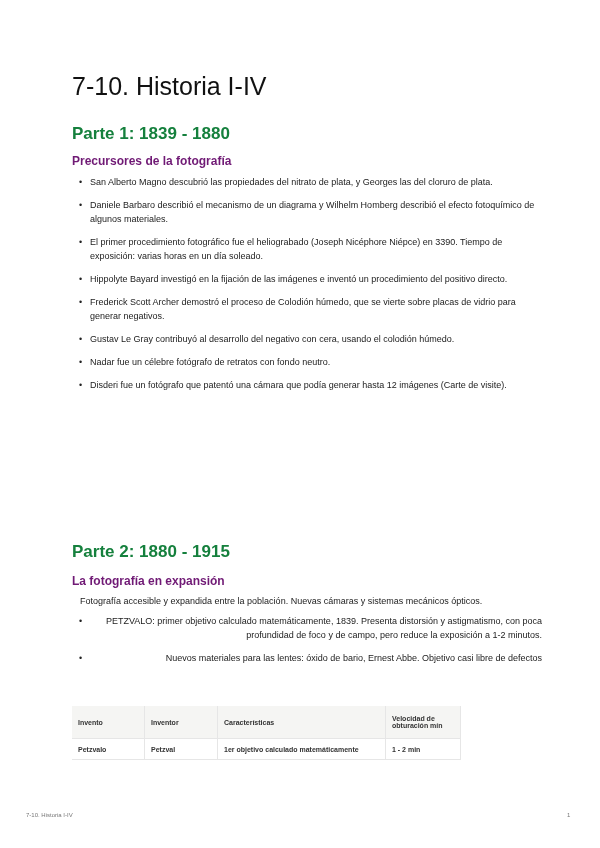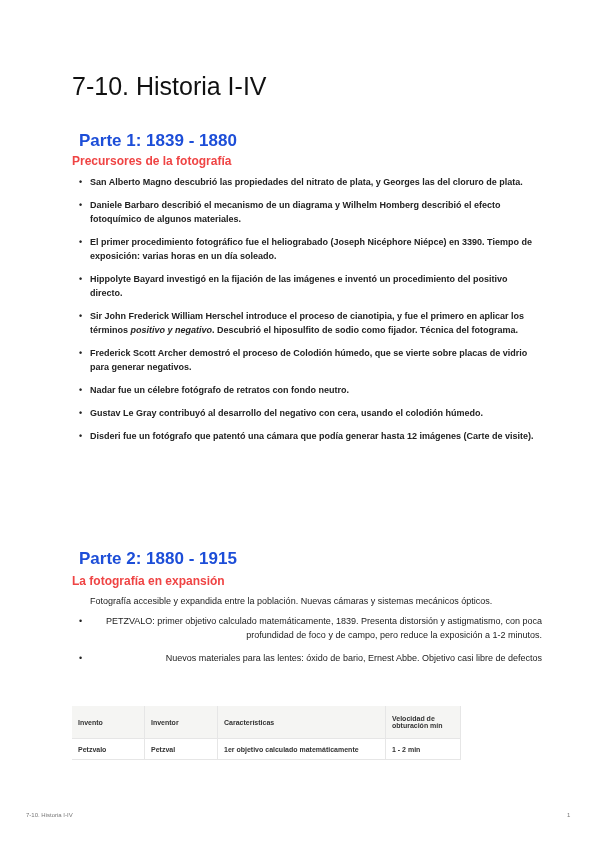--- a/index.html
+++ b/index.html
@@ -1,52 +1,51 @@
 <!DOCTYPE html>
 <html><head>
 <meta charset="utf-8">
 <style>
   html, body { margin: 0; padding: 0; background: #ffffff; }
   body { width: 600px; height: 848px; position: relative; overflow: hidden;
          font-family: "Liberation Sans", sans-serif; color: #111; }
   .page { position: absolute; left: 72px; top: 0; width: 470px; }
   h1 { position: absolute; left: 0; top: 72px; margin: 0; font-size: 25px; font-weight: normal; color: #111; letter-spacing: 0; }
-  .h2 { position: absolute; left: 0; margin: 7px; font-size: 17px; font-weight: bold; color: #1d4ed8; }
-  .h3 { position: absolute; left: 0; margin: 0; font-size: 12px; font-weight: bold; color: #ef4444; }
+  .h2 { position: absolute; left: 0; margin: 0; font-size: 17px; font-weight: bold; color: #15803d; }
+  .h3 { position: absolute; left: 0; margin: 0; font-size: 12px; font-weight: bold; color: #701a75; }
   ul { position: absolute; left: 0; margin: 0; padding: 0; list-style: none; width: 470px; }
   li { position: relative; padding-left: 18px; font-size: 9px; line-height: 14px; margin-bottom: 9px; color: #222; }
   li::before { content: "•"; position: absolute; left: 7px; top: 0; font-size: 9px; }
-  .para { position: absolute; left: 18px; margin: 0; font-size: 9px; line-height: 14px; color: #222; }
+  .para { position: absolute; left: 8px; margin: 0; font-size: 9px; line-height: 14px; color: #222; }
   em { font-style: italic; }
   table { position: absolute; left: 0; border-collapse: collapse; font-size: 7px; font-weight: bold; color: #333; }
   th, td { border-right: 1px solid #e6e6e6; border-bottom: 1px solid #e6e6e6; text-align: left; padding: 4px 6px; vertical-align: middle; }
   th { background: #f5f5f3; font-weight: bold; height: 24px; }
   td { height: 12px; }
   th:last-child, td:last-child { border-right: 1px solid #e6e6e6; }
   .footer-left { position: absolute; left: 26px; top: 812px; font-size: 6px; color: #777; }
   .footer-right { position: absolute; left: 567px; top: 812px; font-size: 6px; color: #777; }
 </style>
 </head>
 <body>
 
 <div class="page">
   <h1>7-10. Historia I-IV</h1>
 
   <h2 class="h2" style="top:124px;">Parte 1: 1839 - 1880</h2>
   <h3 class="h3" style="top:154px;">Precursores de la fotografía</h3>
 
-  <ul style="top:175px;font-weight:bold;">
+  <ul style="top:175px;">
     <li>San Alberto Magno descubrió las propiedades del nitrato de plata, y Georges las del cloruro de plata.</li>
     <li>Daniele Barbaro describió el mecanismo de un diagrama y Wilhelm Homberg describió el efecto fotoquímico de algunos materiales.</li>
     <li>El primer procedimiento fotográfico fue el heliograbado (Joseph Nicéphore Niépce) en 3390. Tiempo de exposición: varias horas en un día soleado.</li>
     <li>Hippolyte Bayard investigó en la fijación de las imágenes e inventó un procedimiento del positivo directo.</li>
-    <li><span>Sir John Frederick William Herschel introduce el proceso de cianotipia, y fue el primero en aplicar los términos </span><em>positivo y negativo</em><span>. Descubrió el hiposulfito de sodio como fijador. Técnica del fotograma.</span></li>
     <li>Frederick Scott Archer demostró el proceso de Colodión húmedo, que se vierte sobre placas de vidrio para generar negativos.</li>
+    <li>Gustav Le Gray contribuyó al desarrollo del negativo con cera, usando el colodión húmedo.</li>
     <li>Nadar fue un célebre fotógrafo de retratos con fondo neutro.</li>
-    <li>Gustav Le Gray contribuyó al desarrollo del negativo con cera, usando el colodión húmedo.</li>
     <li>Disderi fue un fotógrafo que patentó una cámara que podía generar hasta 12 imágenes (Carte de visite).</li>
   </ul>
 
   <h2 class="h2" style="top:542px;">Parte 2: 1880 - 1915</h2>
   <h3 class="h3" style="top:574px;">La fotografía en expansión</h3>
   <p class="para" style="top:594px;">Fotografía accesible y expandida entre la población. Nuevas cámaras y sistemas mecánicos ópticos.</p>
 
   <ul style="top:614px;text-align:right;">
     <li>PETZVALO: primer objetivo calculado matemáticamente, 1839. Presenta distorsión y astigmatismo, con poca profundidad de foco y de campo, pero reduce la exposición a 1-2 minutos.</li>
     <li>Nuevos materiales para las lentes: óxido de bario, Ernest Abbe. Objetivo casi libre de defectos</li>

